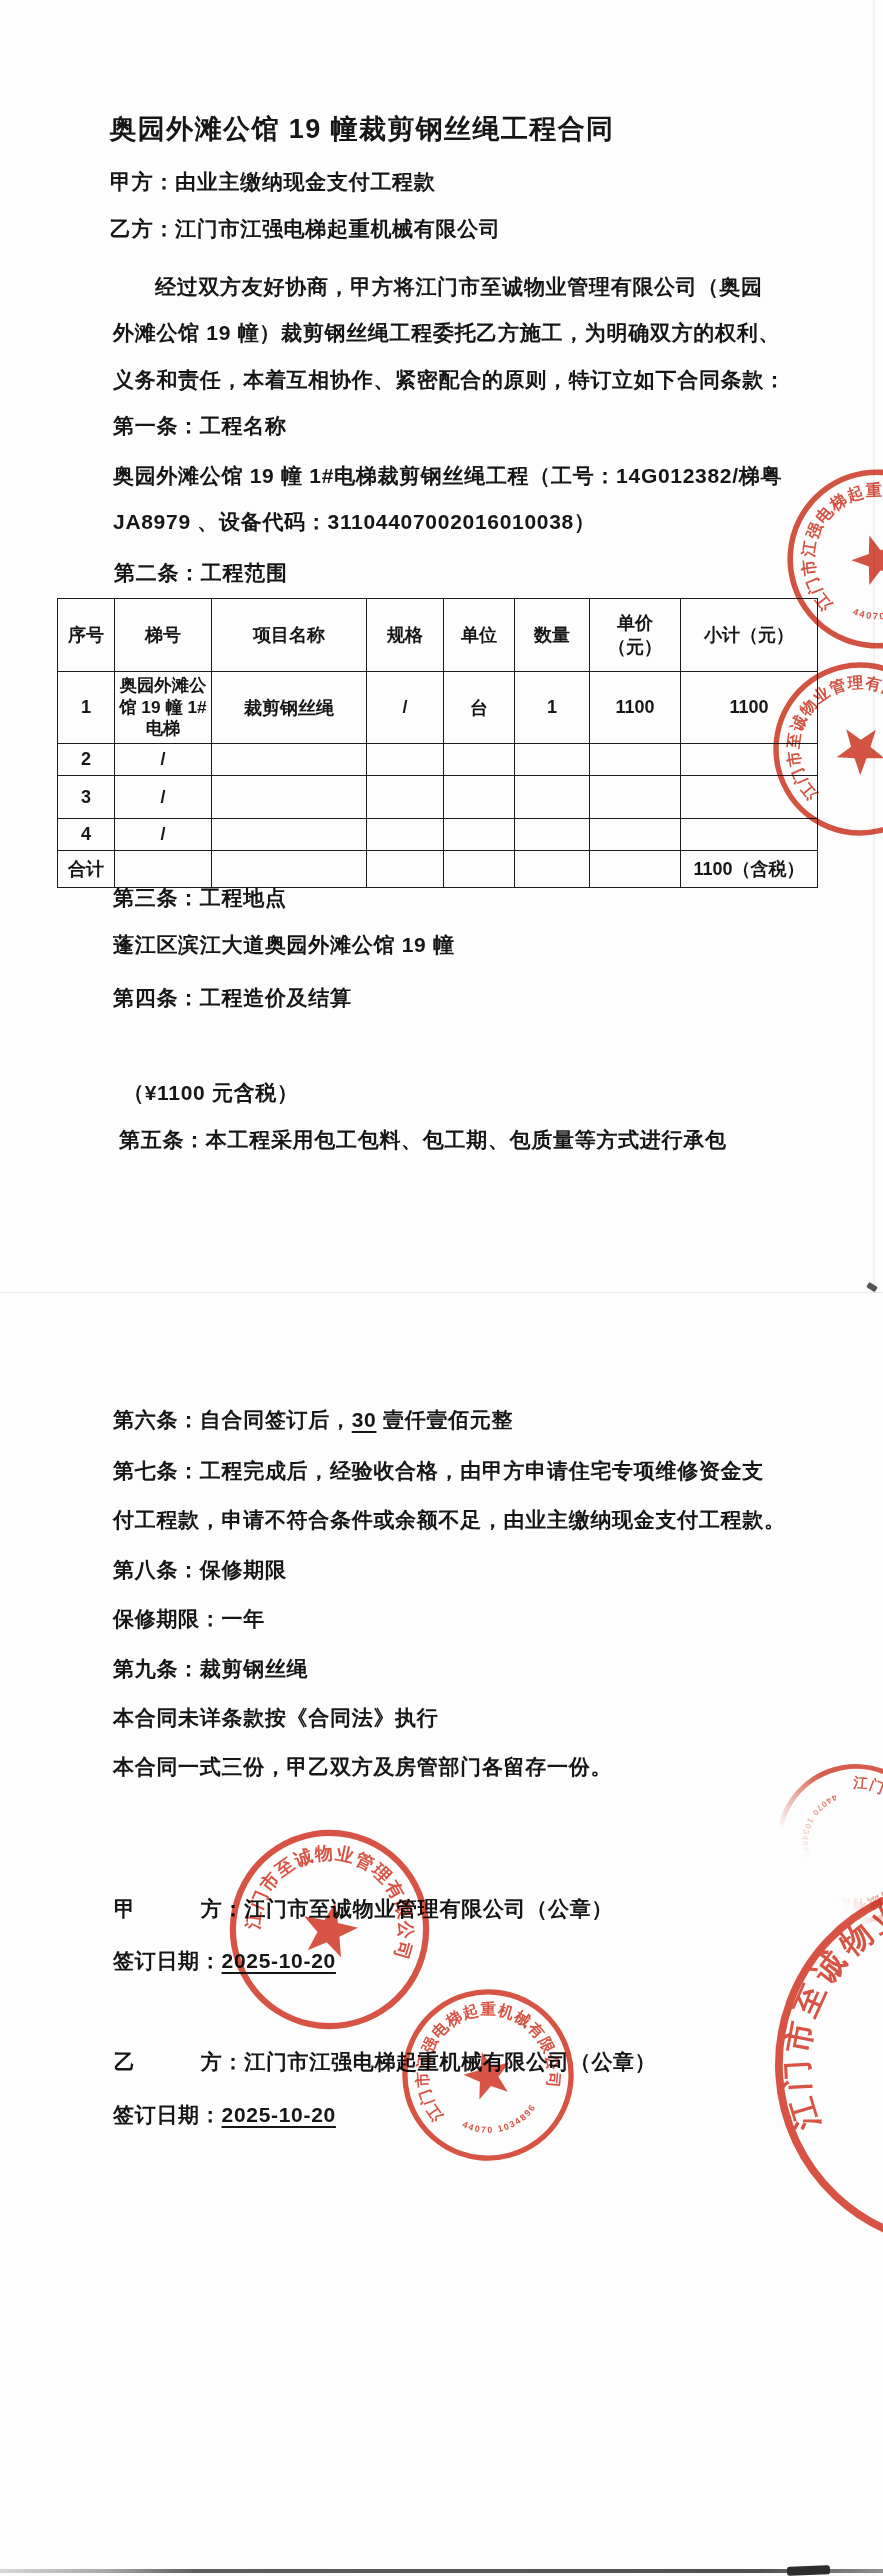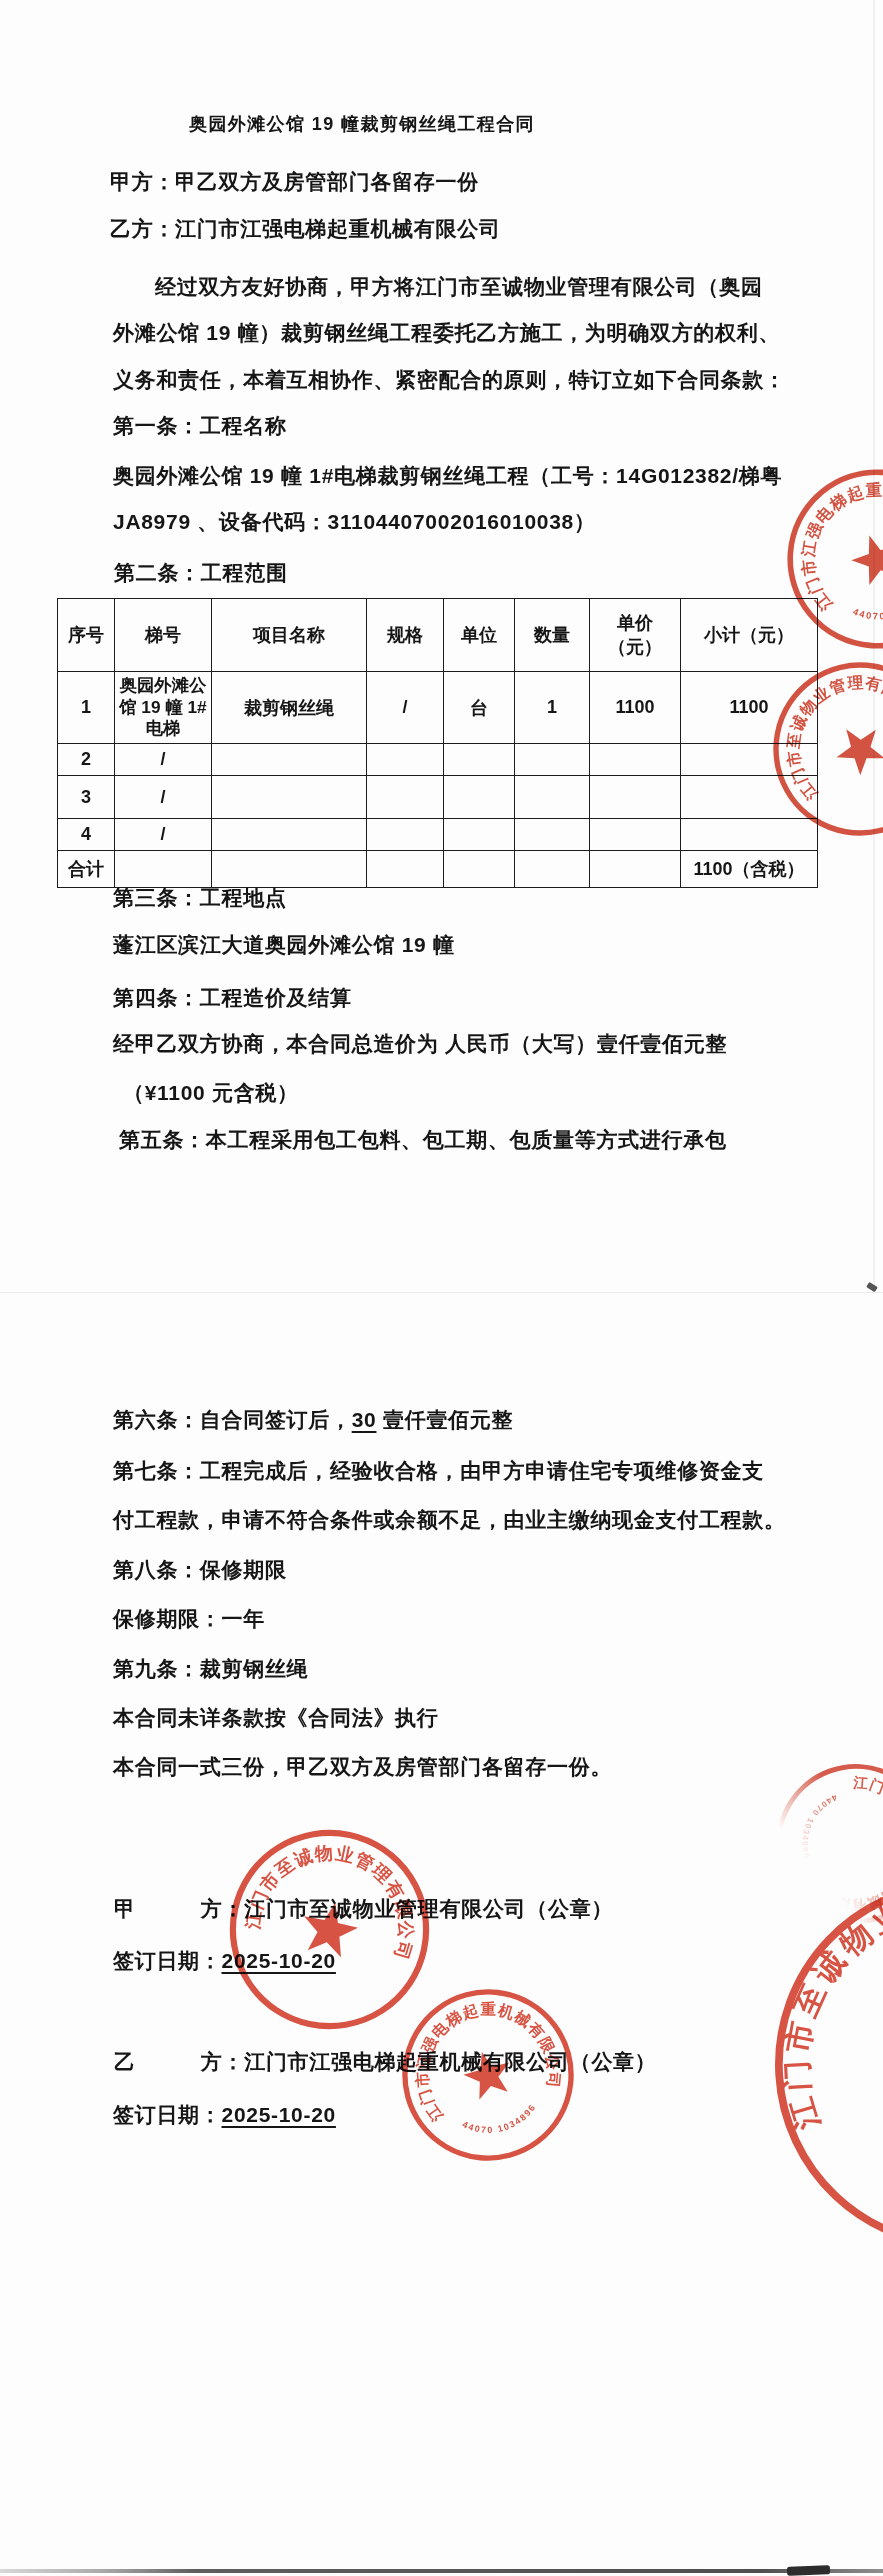--- a/index.html
+++ b/index.html
@@ -15,21 +15,21 @@
   .ln{
     position:absolute;
     font-weight:700;
     font-size:21px;
     line-height:1.25;
     white-space:nowrap;
     letter-spacing:0.7px;
   }
   .title{
     left:0;width:724px;text-align:center;
-    font-size:18px;letter-spacing:1.4px;
+    font-size:27px;letter-spacing:1.4px;
   }
   .u{
     text-decoration:underline;
     text-underline-offset:3.5px;
     text-decoration-thickness:1.7px;
     margin-top:43px;
   }
   
   #scope-table{
     position:absolute;left:57px;top:598px;
@@ -68,21 +68,21 @@
     opacity:0.85;
   }
 </style>
 </head>
 <body>
 
 <div id="page">
 
   <div class="ln title" style="top:113px">奥园外滩公馆 19 幢裁剪钢丝绳工程合同</div>
 
-  <div class="ln" style="top:169px;left:110px">甲方：甲乙双方及房管部门各留存一份</div>
+  <div class="ln" style="top:169px;left:110px">甲方：由业主缴纳现金支付工程款</div>
   <div class="ln" style="top:216px;left:110px">乙方：江门市江强电梯起重机械有限公司</div>
 
   <div class="ln" style="top:274px;left:155px">经过双方友好协商，甲方将江门市至诚物业管理有限公司（奥园</div>
   <div class="ln" style="top:320px;left:113px">外滩公馆 19 幢）裁剪钢丝绳工程委托乙方施工，为明确双方的权利、</div>
   <div class="ln" style="top:367px;left:113px">义务和责任，本着互相协作、紧密配合的原则，特订立如下合同条款：</div>
 
   <div class="ln" style="top:413px;left:113px">第一条：工程名称</div>
   <div class="ln" style="top:463px;left:113px">奥园外滩公馆 19 幢 1#电梯裁剪钢丝绳工程（工号：14G012382/梯粤</div>
   <div class="ln" style="top:509px;left:113px">JA8979 、设备代码：31104407002016010038）</div>
 
@@ -160,21 +160,20 @@
       <td></td>
       <td>1100（含税）</td>
     </tr>
   </tbody>
     </table>
 
   <div class="ln" style="top:885px;left:113px">第三条：工程地点</div>
   <div class="ln" style="top:932px;left:113px">蓬江区滨江大道奥园外滩公馆 19 幢</div>
 
   <div class="ln" style="top:985px;left:113px">第四条：工程造价及结算</div>
-  <div class="ln" style="top:1031px;left:113px">经甲乙双方协商，本合同总造价为 人民币（大写）壹仟壹佰元整</div>
   <div class="ln" style="top:1080px;left:123px">（¥1100 元含税）</div>
 
   <div class="ln" style="top:1127px;left:119px">第五条：本工程采用包工包料、包工期、包质量等方式进行承包</div>
 
   <div class="page-edge-r"></div>
   <div class="page-break"></div>
   <div class="speck"></div>
 
   <div class="ln" style="top:1407px;left:113px"><span>第六条：自合同签订后，</span><span class="u">30</span><span> 壹仟壹佰元整</span></div>
 

